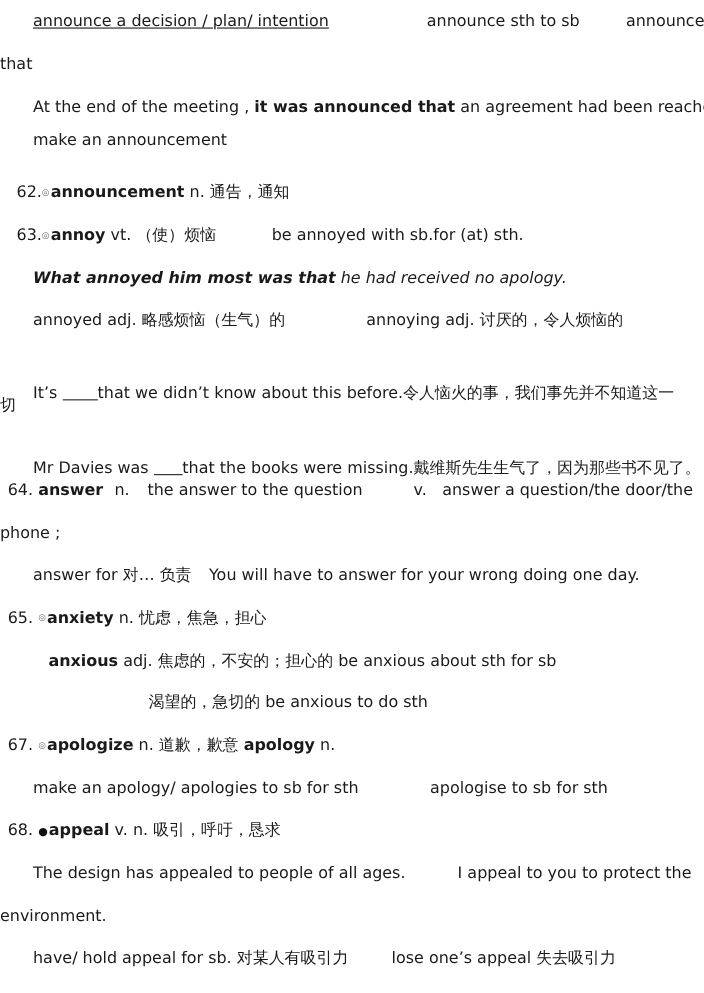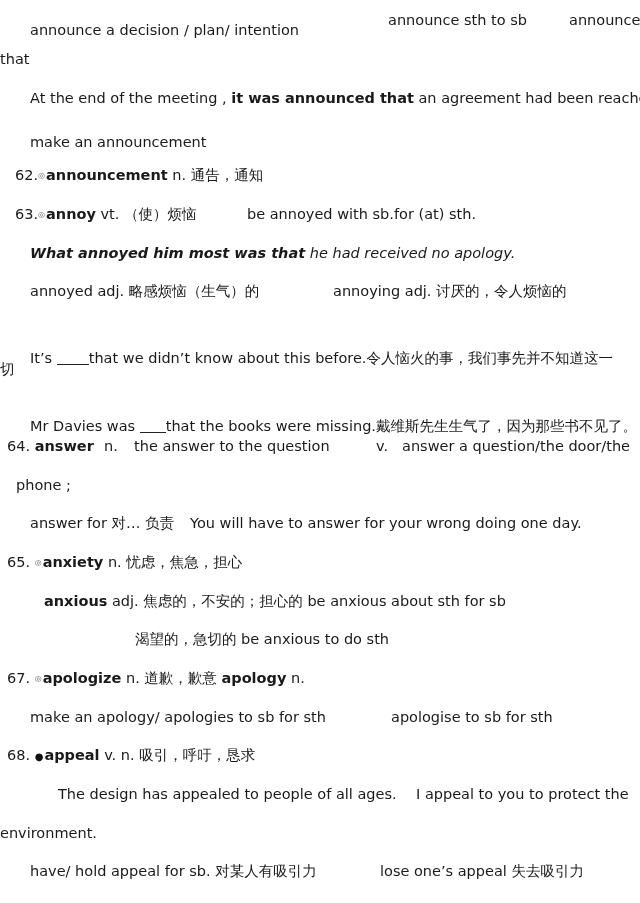--- a/index.html
+++ b/index.html
@@ -12,28 +12,28 @@
   b { font-weight: bold; }
   .mark { font-size: 8px; color: #666; vertical-align: 2px; margin-right: 1px; }
   .dot { font-size: 10px; color: #111; margin-right: 1px; }
   .blank { display: inline-block; border-bottom: 1px solid #222; height: 14px; vertical-align: -2px; }
 </style>
 </head>
 <body>
 
 <div>
 
-  <div class="line" style="left:30px; top:20px;">announce a decision / plan/ intention</div>
+  <div class="line" style="left:30px; top:10px;text-decoration:underline;">announce a decision / plan/ intention</div>
   <div class="line" style="left:388px; top:10px;">announce sth to sb</div>
   <div class="line" style="left:569px; top:10px;">announce</div>
   <div class="line" style="left:0px; top:49px;">that</div>
   <div class="line" style="left:30px; top:88px;">
     <span>At the end of the meeting , </span><b>it was announced that</b><span> an agreement had been reached.</span>
   </div>
-  <div class="line" style="left:30px; top:132px;">make an announcement</div>
+  <div class="line" style="left:30px; top:118px;">make an announcement</div>
 
   <div class="line" style="left:15px; top:165px;">
     <span>62.</span><span class="mark">◎</span><b>announcement</b><span> n.  通告，通知</span>
   </div>
 
   <div class="line" style="left:15px; top:204px;">
     <span>63.</span><span class="mark">◎</span><b>annoy</b><span> vt.  （使）烦恼</span>
   </div>
   <div class="line" style="left:247px; top:204px;">be annoyed with sb.for (at) sth.</div>
   <div class="line" style="left:30px; top:243px;font-style:italic;">
@@ -50,21 +50,21 @@
   </div>
 
   <div class="line" style="left:7px; top:436px;">
     <span>64.</span>
     <b>answer</b>
   </div>
   <div class="line" style="left:104px; top:436px;">n.</div>
   <div class="line" style="left:134px; top:436px;">the answer to the question</div>
   <div class="line" style="left:376px; top:436px;">v.</div>
   <div class="line" style="left:402px; top:436px;">answer a question/the door/the</div>
-  <div class="line" style="left:0px; top:475px;padding-left:16px;">phone ;</div>
+  <div class="line" style="left:0px; top:475px;">phone ;</div>
   <div class="line" style="left:30px; top:513px;text-align:right;">answer for  对… 负责</div>
   <div class="line" style="left:190px; top:513px;">You will have to answer for your wrong doing one day.</div>
 
   <div class="line" style="left:7px; top:552px;">
     <span>65.</span>
     <span class="mark">◎</span><b>anxiety</b><span> n. 忧虑，焦急，担心</span>
   </div>
   <div class="line" style="left:44px; top:591px;">
     <b>anxious</b><span>   adj.  焦虑的，不安的；担心的  be anxious about sth for sb</span>
   </div>
@@ -74,19 +74,19 @@
     <span>67.</span>
     <span class="mark">◎</span><b>apologize</b><span> n.  道歉，歉意   </span><b>apology</b><span> n.</span>
   </div>
   <div class="line" style="left:30px; top:707px;">make an apology/ apologies to sb for sth</div>
   <div class="line" style="left:391px; top:707px;">apologise to sb for sth</div>
 
   <div class="line" style="left:7px; top:745px;">
     <span>68.</span>
     <span class="dot">●</span><b>appeal</b><span> v. n.  吸引，呼吁，恳求</span>
   </div>
-  <div class="line" style="left:30px; top:784px;margin-left:28px;">The design has appealed to people of all ages.</div>
+  <div class="line" style="left:30px; top:784px;">The design has appealed to people of all ages.</div>
   <div class="line" style="left:416px; top:784px;">I appeal to you to protect the</div>
   <div class="line" style="left:0px; top:823px;">environment.</div>
   <div class="line" style="left:30px; top:861px;">have/ hold appeal for sb.  对某人有吸引力</div>
-  <div class="line" style="left:380px; top:861px;">lose one’s appeal    失去吸引力</div>
+  <div class="line" style="left:356px; top:861px;">lose one’s appeal    失去吸引力</div>
 
 </div>
 
 </body></html>

